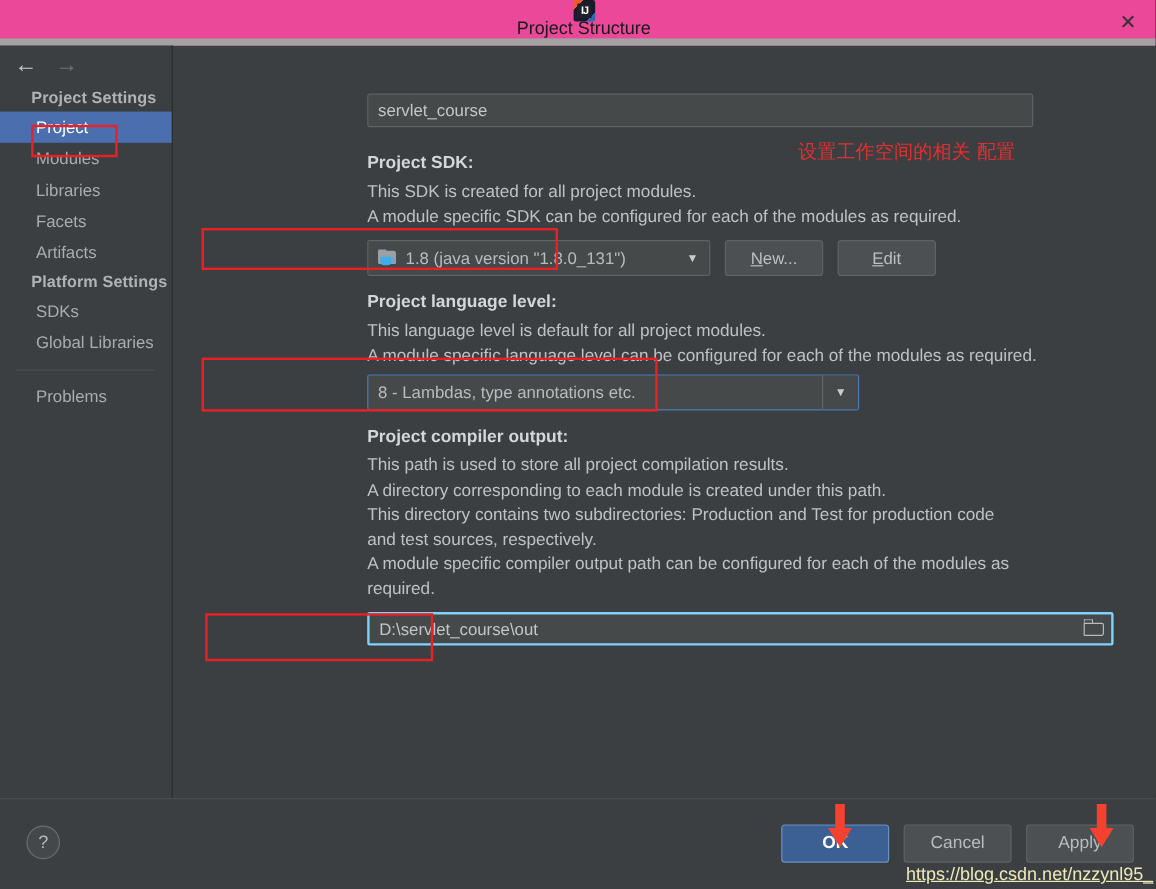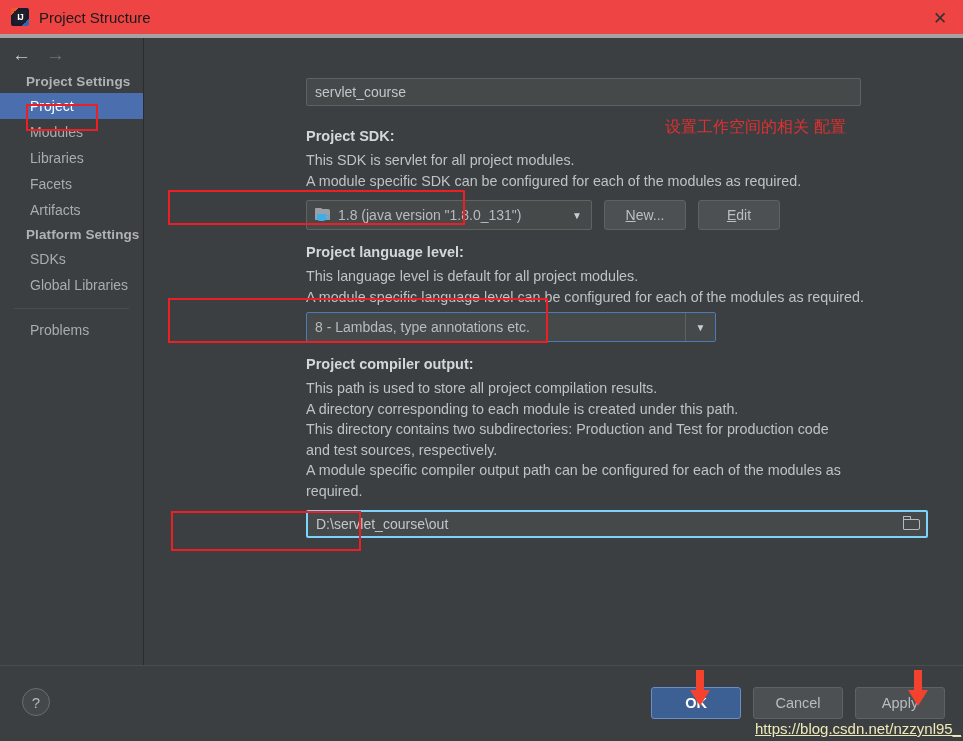--- a/index.html
+++ b/index.html
@@ -6,24 +6,25 @@
   body {
     width: 963px; height: 741px;
     font-family: "Liberation Sans", sans-serif;
     background: #3c3f41;
     overflow: hidden;
     position: relative;
   }
 
   
   .titlebar {
-    height: 38px; background: #ef4444;
+    height: 38px; background: #ec4899;
     display: flex; align-items: center;
-    border-bottom: 4px solid #a3a3a3;
+    border-bottom: 6px solid #a3a3a3;
     position: relative;
+    flex-direction: column;
   }
   .title-icon { margin-left: 11px; width: 18px; height: 18px; position: relative; }
   .title-icon .ij-box {
     position: absolute; left: 0; top: 0; width: 18px; height: 18px;
     background: linear-gradient(135deg,#f05a28 0%,#f05a28 22%,#1a1a2e 22%,#1a1a2e 78%,#2d6ab5 78%);
     border-radius: 2px;
   }
   .title-icon .ij-inner {
     position: absolute; left: 3px; top: 3px; width: 12px; height: 12px;
     background: #1e1f2b; border-radius: 1px;
@@ -250,21 +251,21 @@
     <div class="hscroll-track"></div>
     <div class="hscroll-thumb"></div>
     <div class="sidebar-bottom-border"></div>
   </div>
 
   <div class="content">
 
     <div class="text-field field-name">servlet_course</div>
 
     <div class="label-bold">Project SDK:</div>
-    <div class="desc">This SDK is servlet for all project modules.</div>
+    <div class="desc">This SDK is created for all project modules.</div>
     <div class="desc" style="margin-bottom:9px;">A module specific SDK can be configured for each of the modules as required.</div>
 
     <div class="row" style="margin-bottom:14px;">
       <div class="combo sdk">
         <span class="sdk-icon">
           <span class="folder-tab"></span>
             <span class="folder"></span>
           <span class="cup"></span>
             <span class="cup-handle"></span>
         </span>

